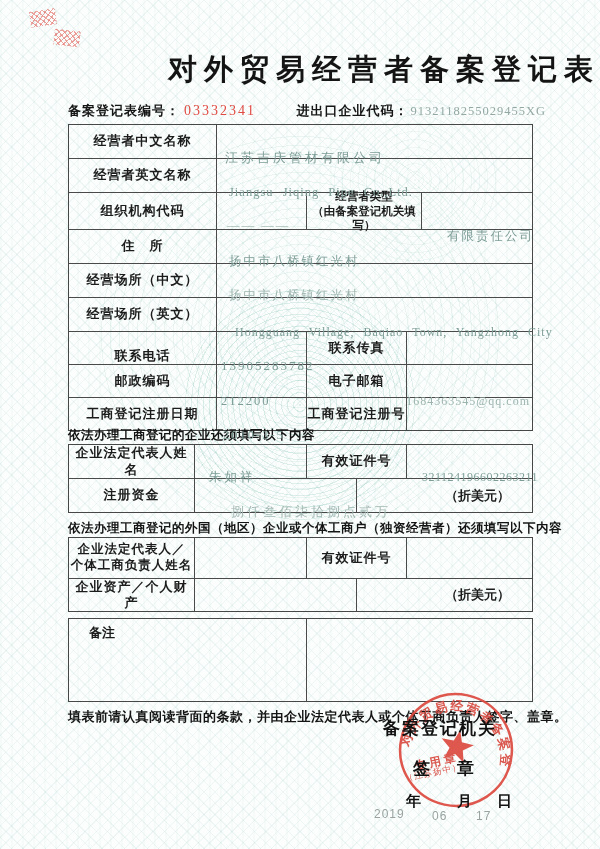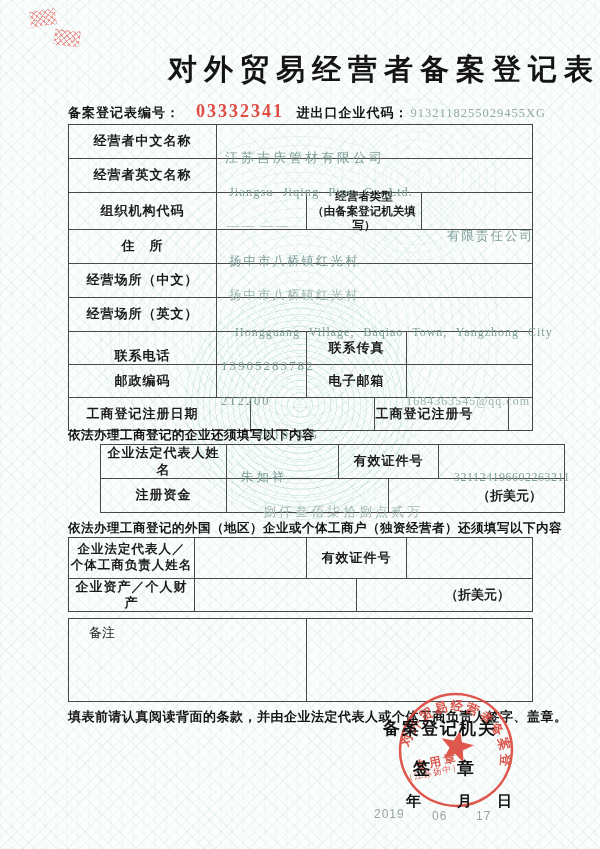--- a/index.html
+++ b/index.html
@@ -25,40 +25,40 @@
       repeating-linear-gradient(-45deg, rgba(221,60,50,.7) 0 1px, transparent 1px 4px);}
   .scr1{left:30px; top:10px; transform:rotate(-8deg);}
   .scr2{left:54px; top:30px; transform:rotate(6deg);}
 
   .title{position:absolute; top:50px; left:0; width:100%; text-align:right;
     font-family:"Liberation Sans","DejaVu Sans",sans-serif; font-weight:bold;
     font-size:29px; letter-spacing:7px; color:#141414;}
   .header-row{position:absolute; top:101px; left:68px; width:478px; display:flex;
     justify-content:space-between; align-items:baseline;}
   .hdr-label{font-weight:bold; font-size:13px; color:#161616; letter-spacing:1px;}
-  .reg-no{color:#e04b43; font-size:18px; letter-spacing:2px; margin-left:16px;font-weight:bold;}
+  .reg-no{color:#e04b43; font-size:14px; letter-spacing:2px; margin-left:4px;}
   .code-val{color:#93a8a3; font-size:12.5px; letter-spacing:1px; margin-left:2px;}
 
   .tbl{position:absolute; left:68px; width:465px; border:1px solid #474747; box-sizing:border-box;}
   .row{display:flex; border-top:1px solid #4a4a4a;}
   .row:first-child{border-top:none;}
   .c{box-sizing:border-box; border-left:1px solid #4a4a4a; position:relative;
      display:flex; align-items:center; justify-content:center;}
   .c:first-child{border-left:none;}
   .lab{font-weight:bold; font-size:13px; color:#1c1c1c; letter-spacing:1px;
      text-align:center; white-space:pre-line; line-height:1.25;}
   .lab-sm{font-weight:bold; font-size:11.5px; color:#1c1c1c; text-align:center; line-height:1.3;}
   .fill{position:absolute; white-space:nowrap; color:#7e9d97; font-size:12.5px;
      letter-spacing:2px; z-index:3;}
   .fill-en{letter-spacing:1px; word-spacing:5px;}
   .fill-faint{color:#9db4ae;}
   .unit{font-weight:bold; font-size:13px; color:#1c1c1c; justify-content:flex-end; padding-right:22px;}
   .sec-heading{position:absolute; left:68px; font-weight:bold; font-size:12.5px;
      color:#141414; white-space:nowrap; letter-spacing:.5px;}
-  .remark-lab{position:absolute; left:20px; top:5px; font-weight:normal; font-size:13px; color:#1c1c1c;}
+  .remark-lab{position:absolute; left:20px; top:5px; font-weight:bold; font-size:13px; color:#1c1c1c;}
   .notice{position:absolute; left:68px; top:708px; font-weight:bold; font-size:13px;
      color:#141414; white-space:nowrap; letter-spacing:.5px;}
 
   .footer-text{position:absolute; color:#111; font-weight:bold; z-index:5;
      font-family:"Liberation Sans","DejaVu Sans",sans-serif;}
   .authority{left:383px; top:717px; font-size:17px; letter-spacing:2px;}
   .sign{left:413px; top:757px; font-size:17px; letter-spacing:5px;}
   .ymd{font-size:15px;}
   .y-char{left:406px; top:792px;} .m-char{left:457px; top:792px;} .d-char{left:497px; top:792px;}
   .date-num{position:absolute; font-size:12px; color:#99a3a0; letter-spacing:1px;
@@ -171,37 +171,37 @@
       <div class="c" style="width:90px;text-align:right;">
           <span class="fill" style="left:4px; bottom:-12px;">212200</span>
         </div>
       <div class="c" style="width:100px;">
           <span class="lab">电子邮箱</span>
         </div>
       <div class="c" style="flex:1;padding-left:16px;">
           <span class="fill fill-faint fill-en" style="right:2px; bottom:-12px; font-size:12px;">1684363545@qq.com</span>
         </div>
     </div>
-    <div class="row" style="height:32px;gap:34px;">
+    <div class="row" style="height:32px;">
       <div class="c" style="width:147px;">
           <span class="lab">工商登记注册日期</span>
         </div>
       <div class="c" style="width:90px;">
           <span class="fill" style="left:6px; bottom:-13px;">2010-3-5</span>
         </div>
       <div class="c" style="width:100px;">
           <span class="lab">工商登记注册号</span>
         </div>
       <div class="c" style="flex:1;"></div>
     </div>
   </div>
 
   <div class="sec-heading" style="top:427px;">依法办理工商登记的企业还须填写以下内容</div>
 
-  <div class="tbl" style="top:444px;margin-left:32px;">
+  <div class="tbl" style="top:444px;">
     <div class="row" style="height:33px;">
       <div class="c" style="width:125px;">
           <span class="lab">企业法定代表人姓名</span>
         </div>
       <div class="c" style="width:112px;">
           <span class="fill" style="left:14px; bottom:-8px; letter-spacing:3px;">朱如祥</span>
         </div>
       <div class="c" style="width:100px;">
           <span class="lab">有效证件号</span>
         </div>

